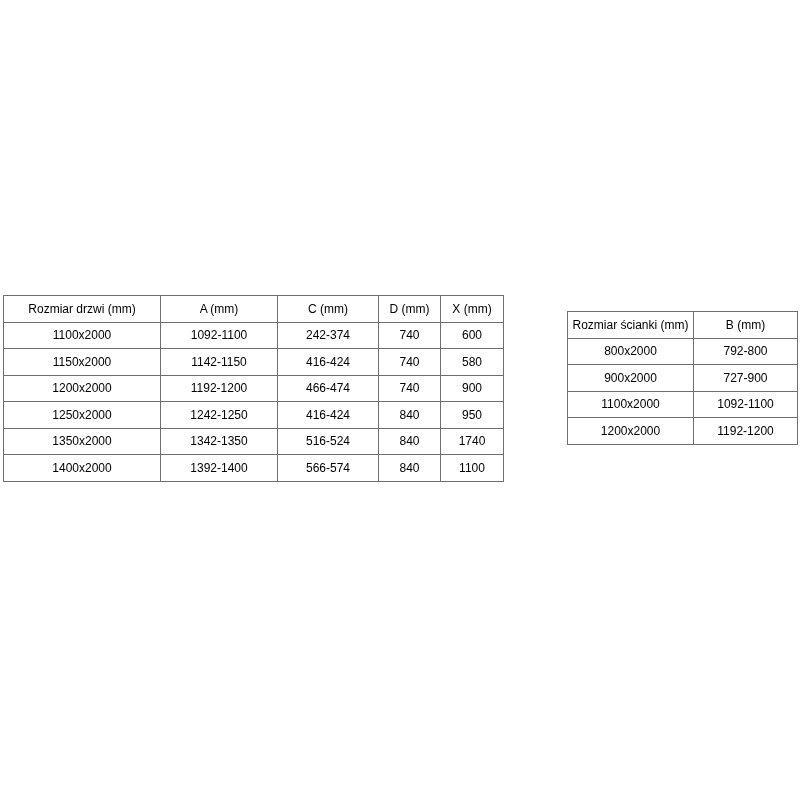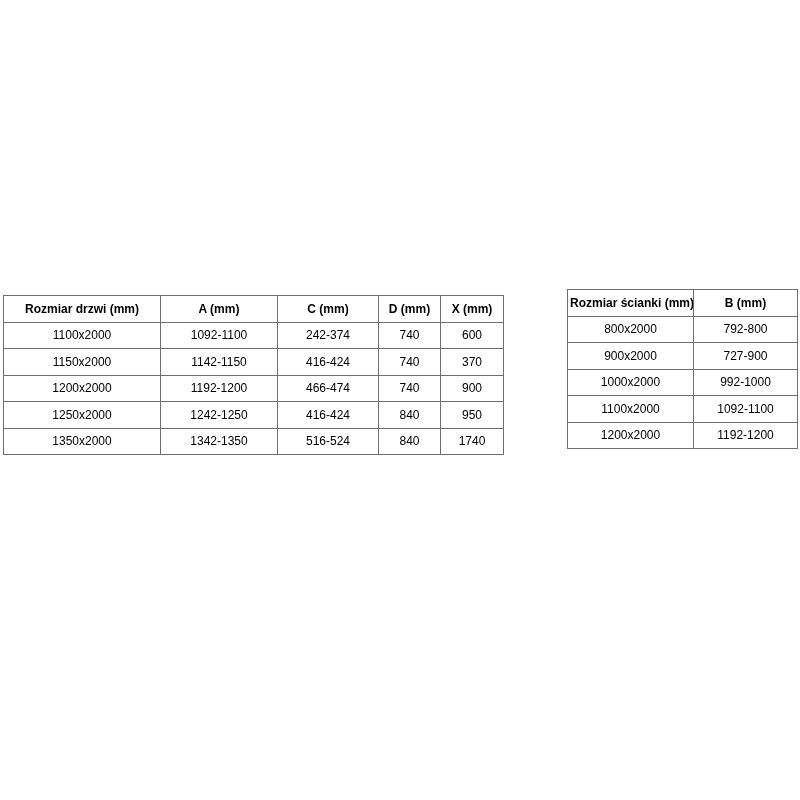--- a/index.html
+++ b/index.html
@@ -28,24 +28,24 @@
     text-align: center;
     vertical-align: middle;
     padding: 0 2px;
     height: 25.5px;
     font-size: 12px;
     color: #000000;
     white-space: nowrap;
     overflow: hidden;
   }
   table.spec th {
-    font-weight: bold;
+    font-weight: normal;
   }
   #doors-table { left: 3px; top: 295px; width: 501px; }
-  #walls-table { left: 567px; top: 289px; width: 231px; }
+  #walls-table { left: 567px; top: 311px; width: 231px; }
 </style>
 </head>
 <body>
 
 <div class="page">
 
   <table class="spec" id="doors-table">
     <colgroup>
         <col style="width: 157px;">
         <col style="width: 117px;">
@@ -68,21 +68,21 @@
           <td>1092-1100</td>
           <td>242-374</td>
           <td>740</td>
           <td>600</td>
         </tr>
         <tr>
           <td>1150x2000</td>
           <td>1142-1150</td>
           <td>416-424</td>
           <td>740</td>
-          <td>370</td>
+          <td>580</td>
         </tr>
         <tr>
           <td>1200x2000</td>
           <td>1192-1200</td>
           <td>466-474</td>
           <td>740</td>
           <td>900</td>
         </tr>
         <tr>
           <td>1250x2000</td>
@@ -90,20 +90,27 @@
           <td>416-424</td>
           <td>840</td>
           <td>950</td>
         </tr>
         <tr>
           <td>1350x2000</td>
           <td>1342-1350</td>
           <td>516-524</td>
           <td>840</td>
           <td>1740</td>
+        </tr>
+        <tr>
+          <td>1400x2000</td>
+          <td>1392-1400</td>
+          <td>566-574</td>
+          <td>840</td>
+          <td>1100</td>
         </tr>
       </tbody>
   </table>
 
   <table class="spec" id="walls-table">
     <colgroup>
         <col style="width: 126px;">
         <col style="width: 104px;">
       </colgroup>
     <thead>
@@ -115,24 +122,20 @@
     <tbody>
         <tr>
           <td>800x2000</td>
           <td>792-800</td>
         </tr>
         <tr>
           <td>900x2000</td>
           <td>727-900</td>
         </tr>
         <tr>
-          <td>1000x2000</td>
-          <td>992-1000</td>
-        </tr>
-        <tr>
           <td>1100x2000</td>
           <td>1092-1100</td>
         </tr>
         <tr>
           <td>1200x2000</td>
           <td>1192-1200</td>
         </tr>
       </tbody>
   </table>
 

